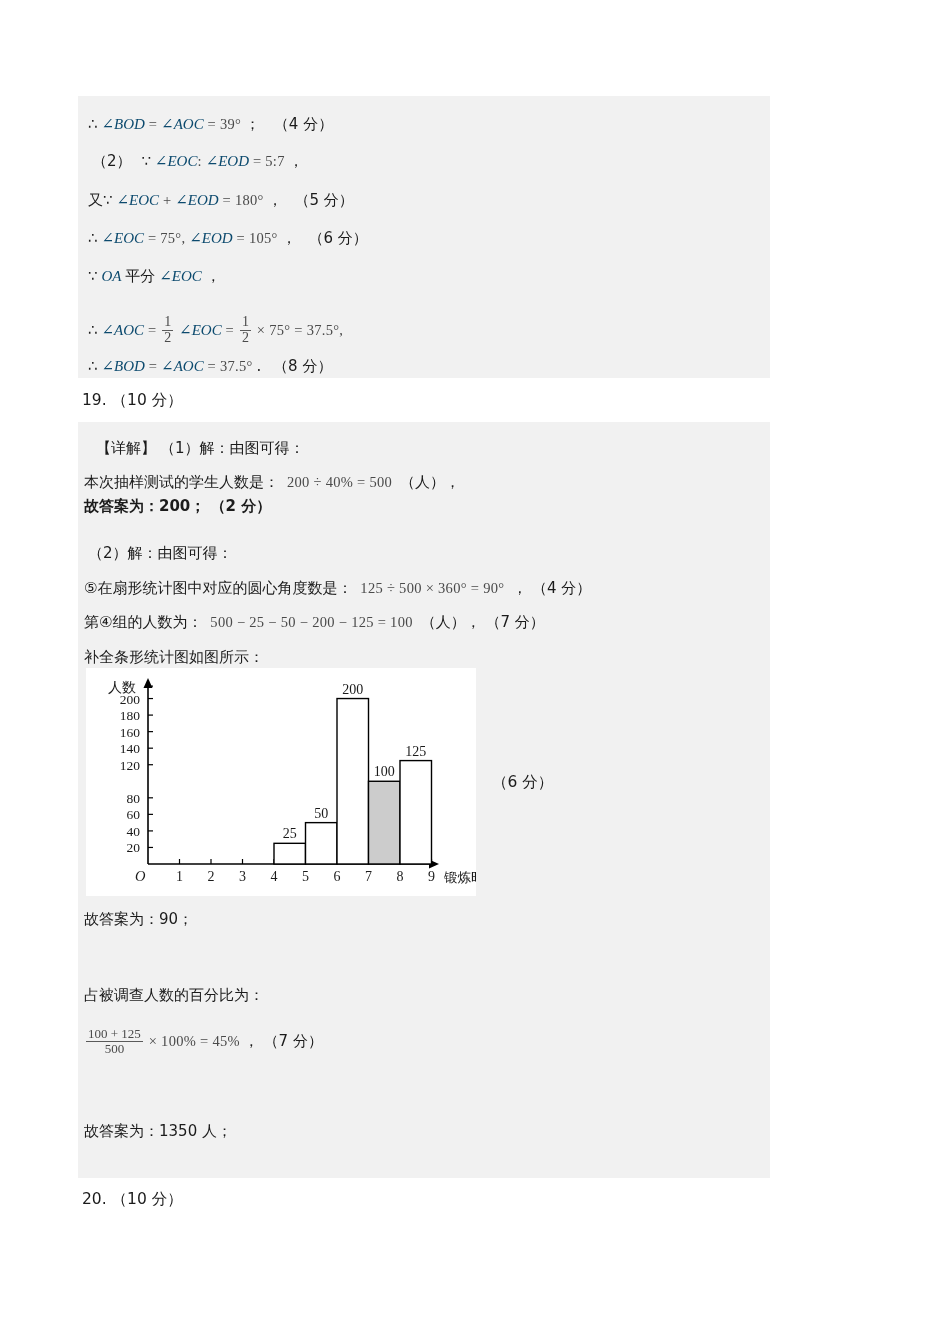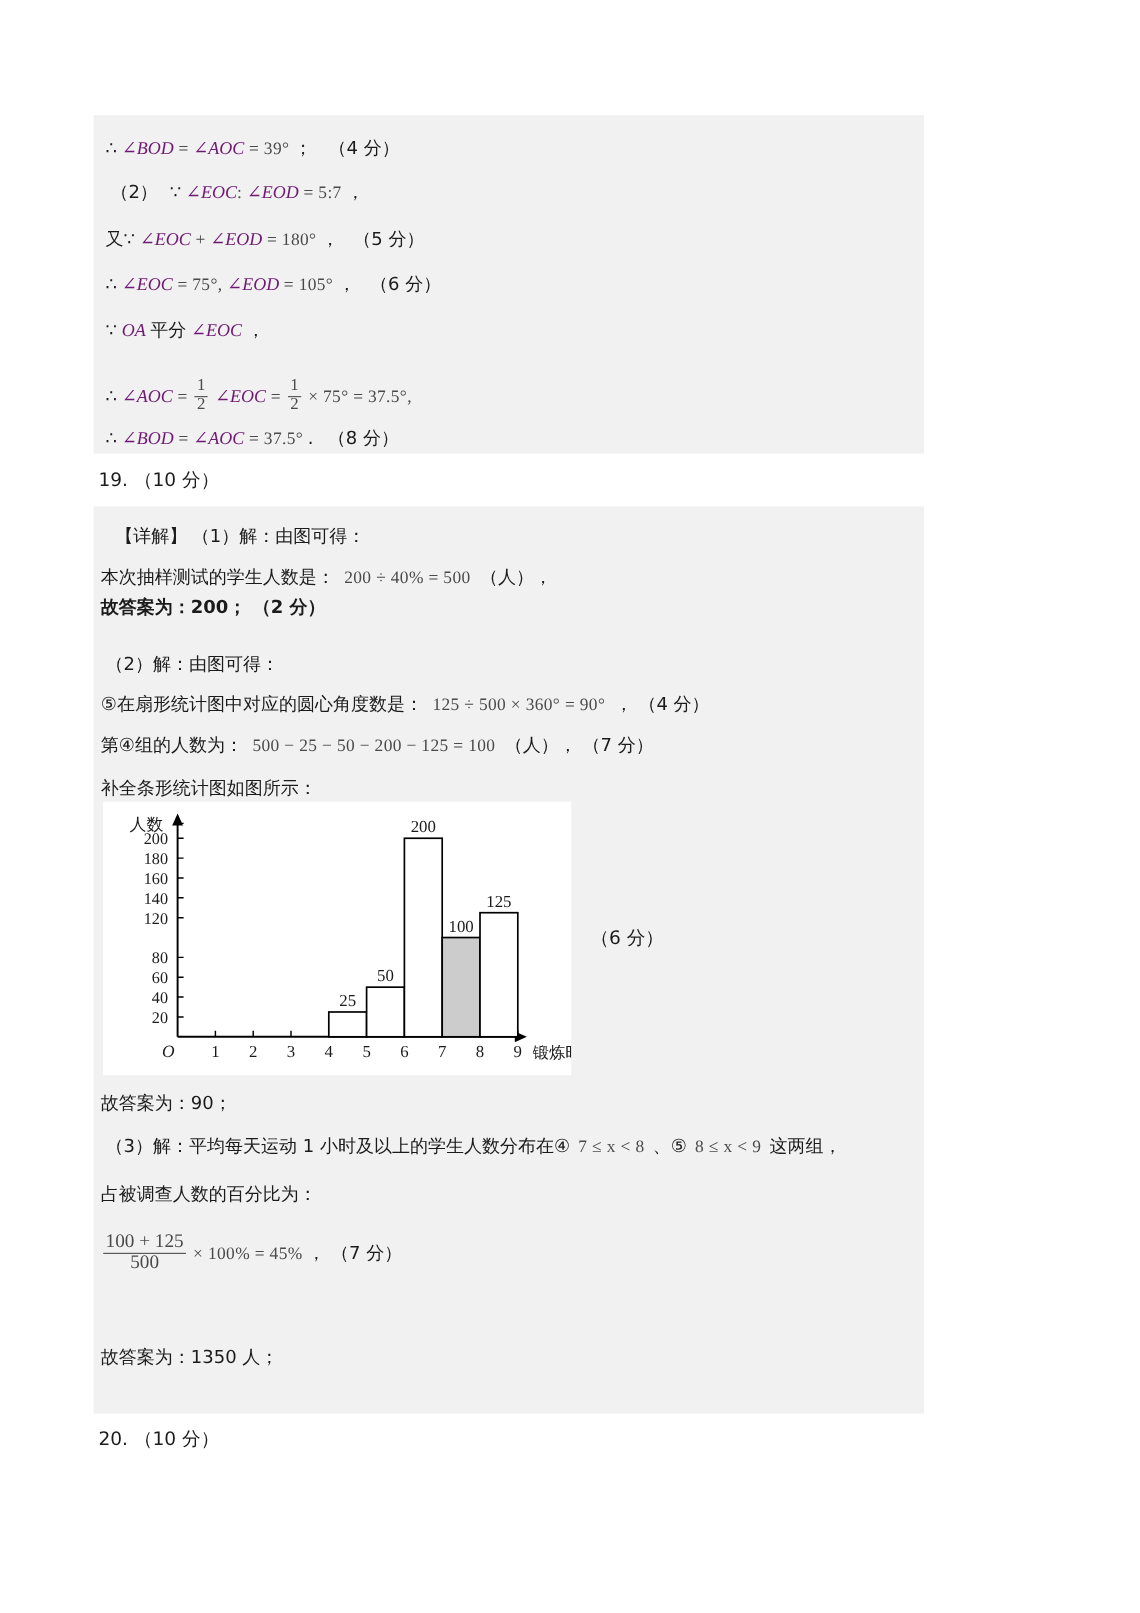--- a/index.html
+++ b/index.html
@@ -40,21 +40,21 @@
     color: #1b1b1b;
   }
   .cn {
     font-family: "DejaVu Sans", "Liberation Sans", sans-serif;
     font-size: 15px;
   }
   
   .math {
     font-family: "Liberation Serif", "DejaVu Serif", serif;
     font-style: italic;
-    color: #701a75;
+    color: #0c4a6e;
     font-size: 15px;
   }
   .num {
     font-family: "Liberation Serif", "DejaVu Serif", serif;
     font-style: normal;
     color: #4a4a4a;
     font-size: 14.5px;
     letter-spacing: .3px;
   }
   .dark { color: #1b1b1b; }
@@ -74,21 +74,21 @@
     font-style: normal;
     color: #4a4a4a;
     font-family: "Liberation Serif", serif;
     line-height: 1.05;
     margin: 0 2px;
     position: relative;
     top: -1px;
   }
   .frac .t { display: block; font-size: 14px; padding: 0 2px; }
   .frac .b { display: block; font-size: 14px; padding: 0 2px; border-top: 1px solid #5a5a5a; }
-  .frac.small .t, .frac.small .b { font-size: 16px; }
+  .frac.small .t, .frac.small .b { font-size: 13px; }
 
   
   #figure {
     position: absolute;
     left: 86px;
     top: 668px;
     width: 390px;
     height: 228px;
     background: #ffffff;
   }
@@ -276,27 +276,20 @@
           <rect x="314" y="92.59090909090908" width="31.5" height="103.40909090909092" fill="#ffffff" stroke="#000000" stroke-width="1.4"></rect>
           <text x="329.75" y="87.59090909090908" text-anchor="middle" font-family="&quot;Liberation Serif&quot;, serif" font-size="14" fill="#1b1b1b">125</text>
         </g>
     </svg>
   </div>
 
   <div class="line cn dark marks" style="left:492px; top:775px; font-size:15.5px;">（6 分）</div>
 
   <div class="line cn dark" style="left:84px; top:912px;">故答案为：90；</div>
 
-  <div class="line" style="left:88px; top:948px;">
-    <span class="cn dark">（3）解：平均每天运动 1 小时及以上的学生人数分布在④</span>
-    <span class="num" style="margin:0 3px;">7 ≤ x &lt; 8</span>
-    <span class="cn dark">、⑤</span>
-    <span class="num" style="margin:0 3px;">8 ≤ x &lt; 9</span>
-    <span class="cn dark">这两组，</span>
-  </div>
 
   <div class="line cn dark" style="left:84px; top:988px;">占被调查人数的百分比为：</div>
 
   <div class="line" style="left:84px; top:1028px;">
     <span class="frac small">
       <span class="t">100 + 125</span>
       <span class="b">500</span>
     </span>
     <span class="num">× 100% = 45%</span>
     <span class="cn dark">，   （7 分）</span>

